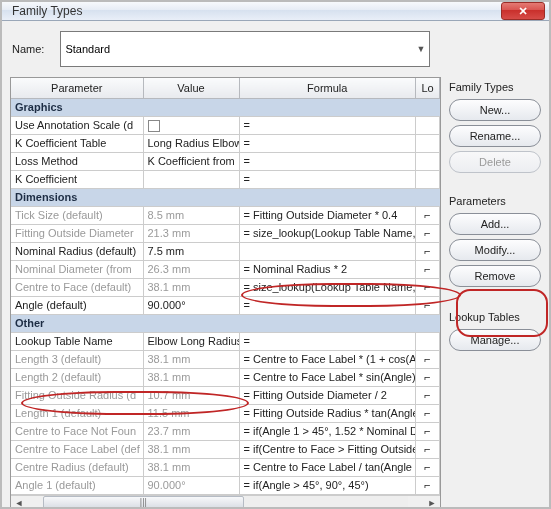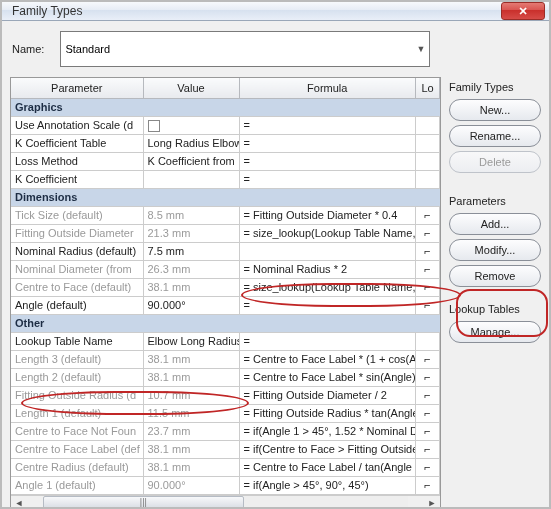--- a/index.html
+++ b/index.html
@@ -352,21 +352,21 @@
         <div class="side-group-title first">Family Types</div>
         <div class="btn">New...</div>
         <div class="btn">Rename...</div>
         <div class="btn disabled">Delete</div>
 
         <div class="side-group-title" style="margin-top:18px;">Parameters</div>
         <div class="btn">Add...</div>
         <div class="btn">Modify...</div>
         <div class="btn">Remove</div>
 
-        <div class="side-group-title" style="margin-top:12px;">Lookup Tables</div>
+        <div class="side-group-title" style="margin-top:20px;">Lookup Tables</div>
         <div class="btn">Manage...</div>
       </div>
 
     </div>
 
   </div>
 
   <div class="ellipse ell3"></div>
 </div>
 

